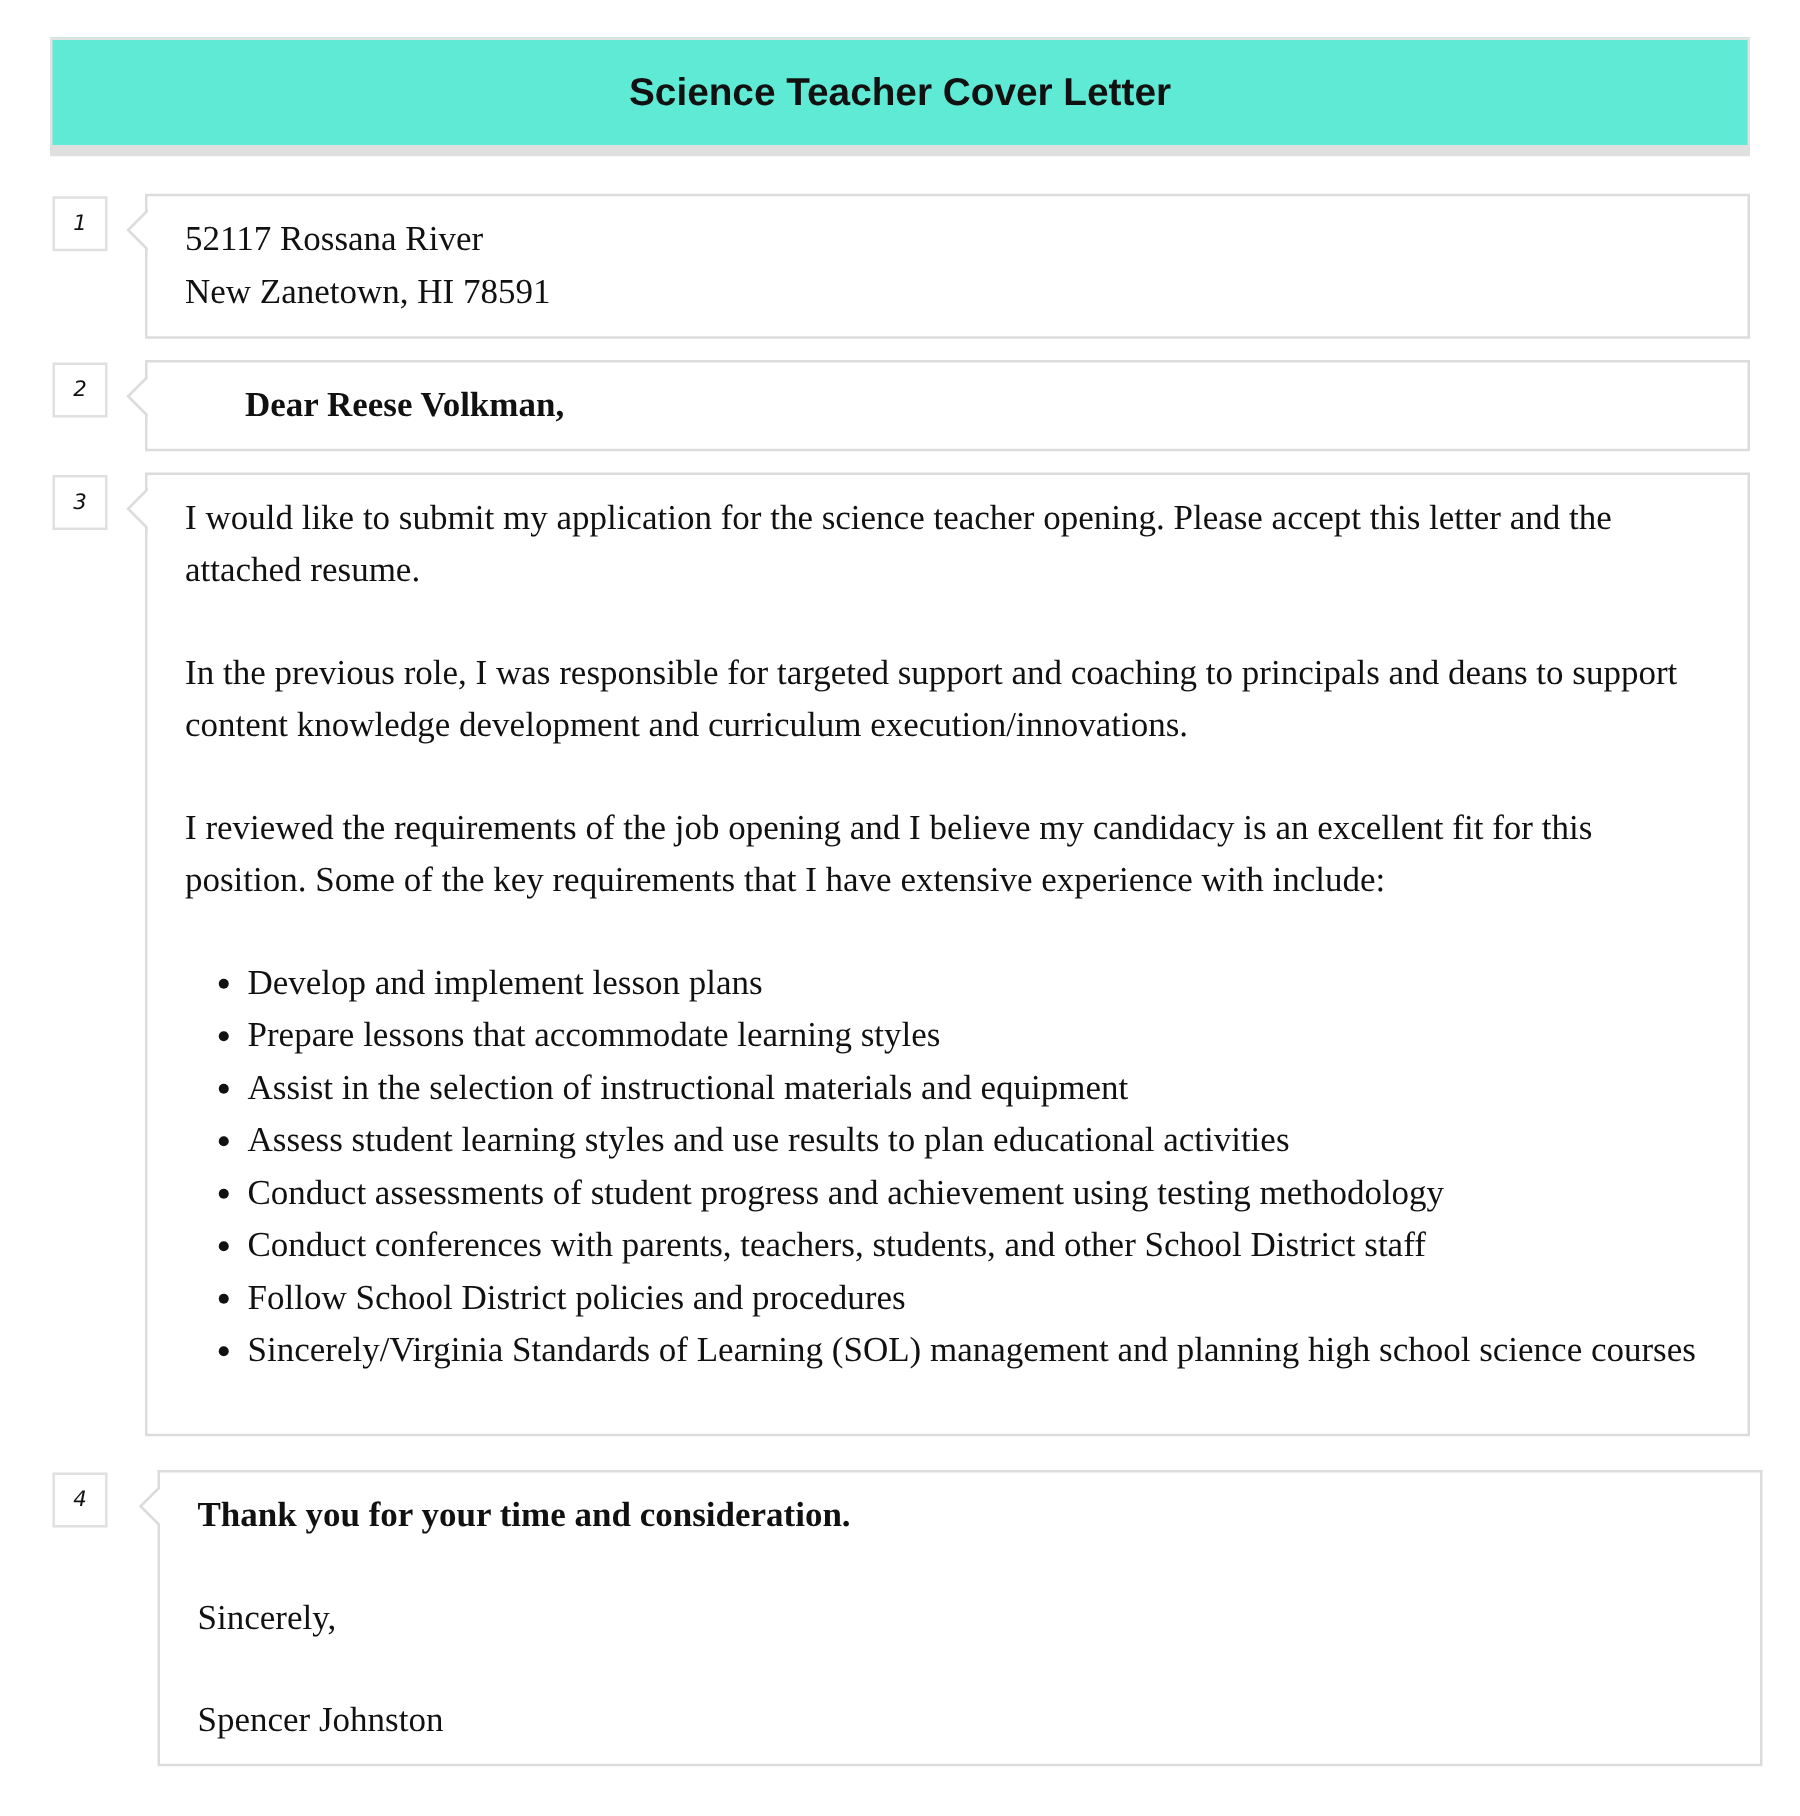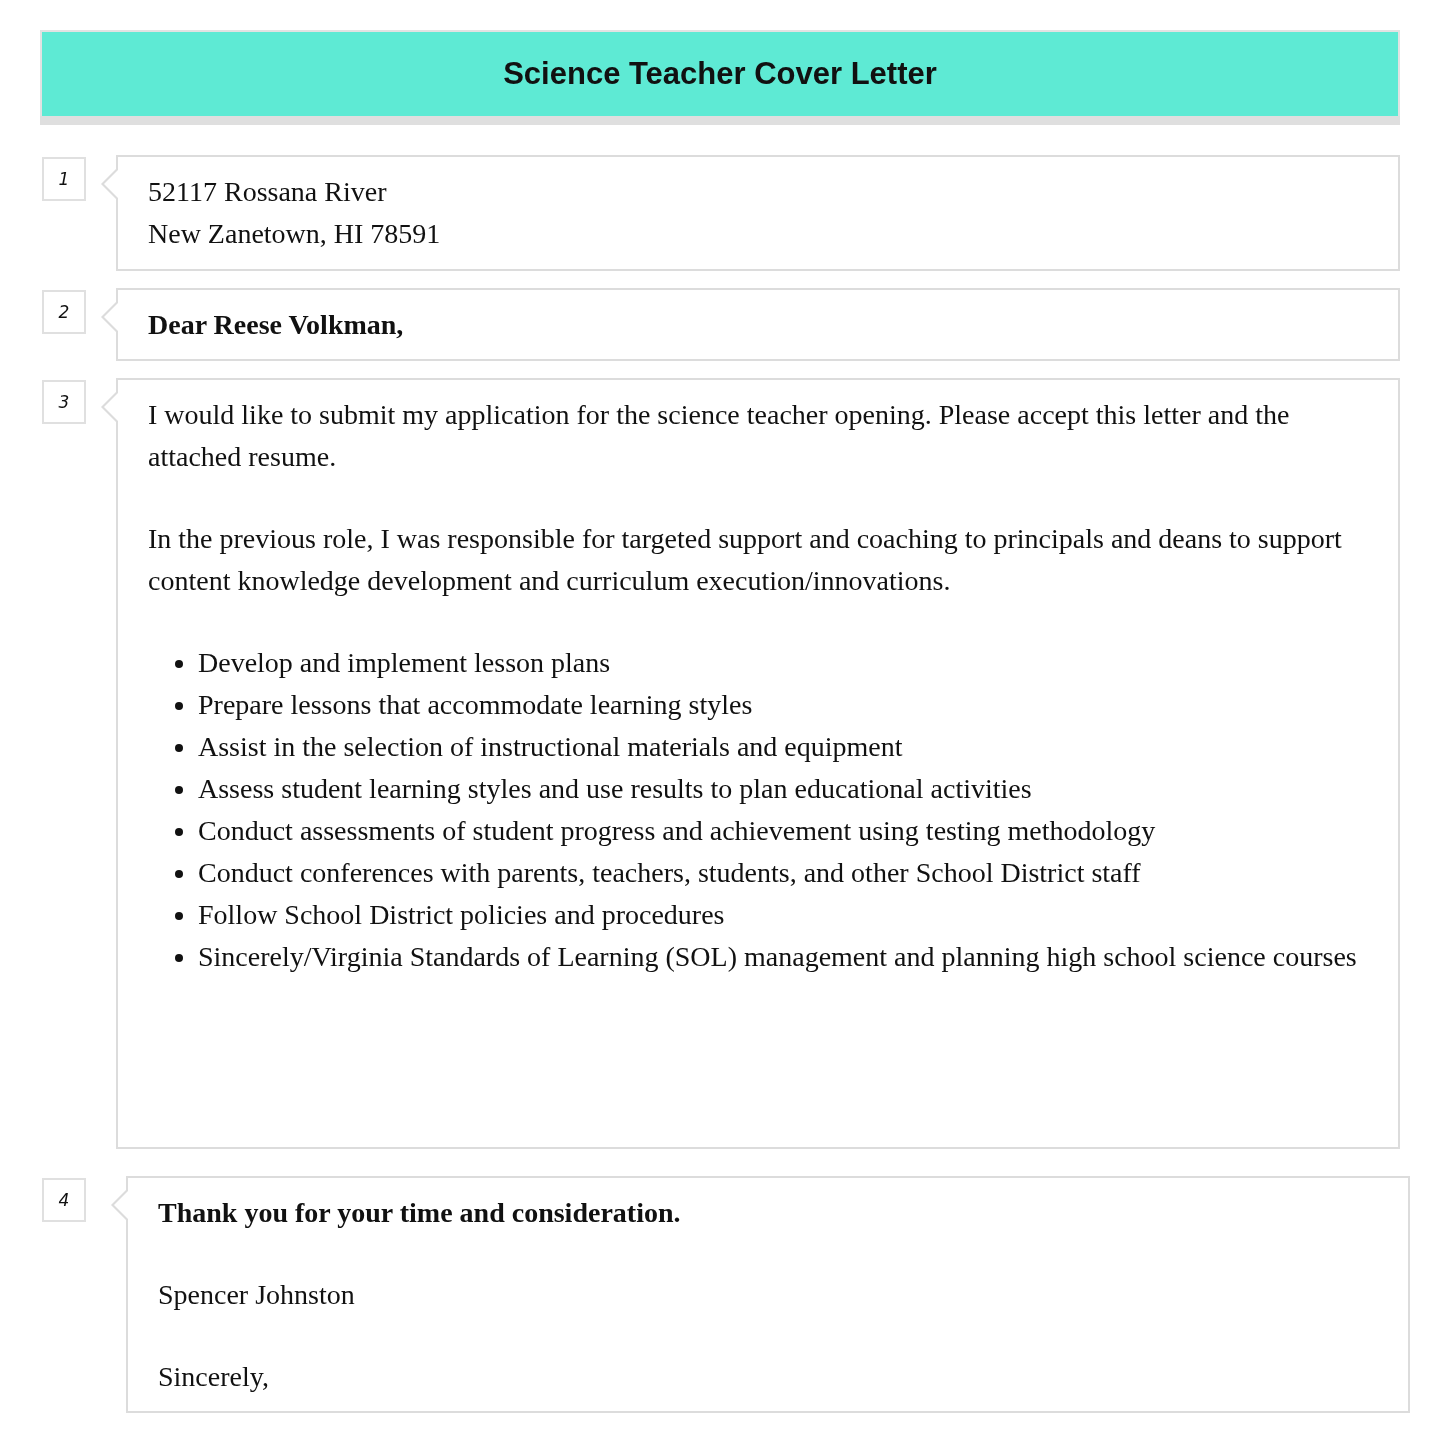--- a/index.html
+++ b/index.html
@@ -5,21 +5,21 @@
   html, body { margin:0; padding:0; background:#fff; }
   body { width:1440px; height:1453px; position:relative; font-family:"Liberation Serif", serif; color:#111; overflow:hidden; }
   .header { position:absolute; left:40px; top:30px; width:1356px; height:84px; background:#5eead4; border:2px solid #e2e2e2; border-bottom:none; }
   .header-band { position:absolute; left:40px; top:116px; width:1360px; height:9px; background:#dfdfdf; }
   .title { position:absolute; left:0; right:0; top:24px; text-align:center; font-family:"Liberation Sans", sans-serif; font-weight:bold; font-size:31px; color:#111; }
   .num { position:absolute; left:42px; width:44px; height:44px; border:2px solid #e0e0e0; box-sizing:border-box; background:#fff; font-family:"DejaVu Sans", sans-serif; font-style:italic; font-size:17px; text-align:center; line-height:40px; color:#111; }
   .card { position:absolute; left:116px; width:1284px; box-sizing:border-box; border:2px solid #dcdcdc; background:#fff; padding:14px 30px 14px 30px; font-size:28px; line-height:42px; }
   .card::before { content:""; position:absolute; left:-17px; top:10px; width:0; height:0; border-top:17px solid transparent; border-bottom:17px solid transparent; border-right:17px solid #dcdcdc; }
   .card::after { content:""; position:absolute; left:-14px; top:12px; width:0; height:0; border-top:15px solid transparent; border-bottom:15px solid transparent; border-right:15px solid #fff; }
   .line { display:block; }
-  .bold { font-weight:bold; }
+  .bold { font-weight:bold;margin-left:48px; }
   .para { margin:0 0 40px 0; }
   .para:last-child { margin-bottom:0; }
   ul { margin:0; padding-left:50px; }
   li { margin:0; }
 </style>
 </head>
 <body>
 
 <div class="header">
   <div class="title">Science Teacher Cover Letter</div>
@@ -34,30 +34,31 @@
 
 <div class="num" style="top:290px;">2</div>
 <div class="card" style="top:288px; height:73px;">
   <span class="line bold">Dear Reese Volkman,</span>
 </div>
 
 <div class="num" style="top:380px;">3</div>
 <div class="card" style="top:378px; height:771px; padding-right:20px;">
   <p class="para">I would like to submit my application for the science teacher opening. Please accept this letter and the attached resume.</p>
   <p class="para">In the previous role, I was responsible for targeted support and coaching to principals and deans to support content knowledge development and curriculum execution/innovations.</p>
+  <p class="para" style="padding-right:10px;">I reviewed the requirements of the job opening and I believe my candidacy is an excellent fit for this position. Some of the key requirements that I have extensive experience with include:</p>
   <ul>
     <li>Develop and implement lesson plans</li>
     <li>Prepare lessons that accommodate learning styles</li>
     <li>Assist in the selection of instructional materials and equipment</li>
     <li>Assess student learning styles and use results to plan educational activities</li>
     <li>Conduct assessments of student progress and achievement using testing methodology</li>
     <li>Conduct conferences with parents, teachers, students, and other School District staff</li>
     <li>Follow School District policies and procedures</li>
     <li>Sincerely/Virginia Standards of Learning (SOL) management and planning high school science courses</li>
   </ul>
 </div>
 
 <div class="num" style="top:1178px;">4</div>
 <div class="card" style="top:1176px; height:237px;margin-left:10px;">
   <p class="para bold">Thank you for your time and consideration.</p>
+  <p class="para">Sincerely,</p>
   <p class="para">Spencer Johnston</p>
-  <p class="para">Sincerely,</p>
 </div>
 
 </body></html>

